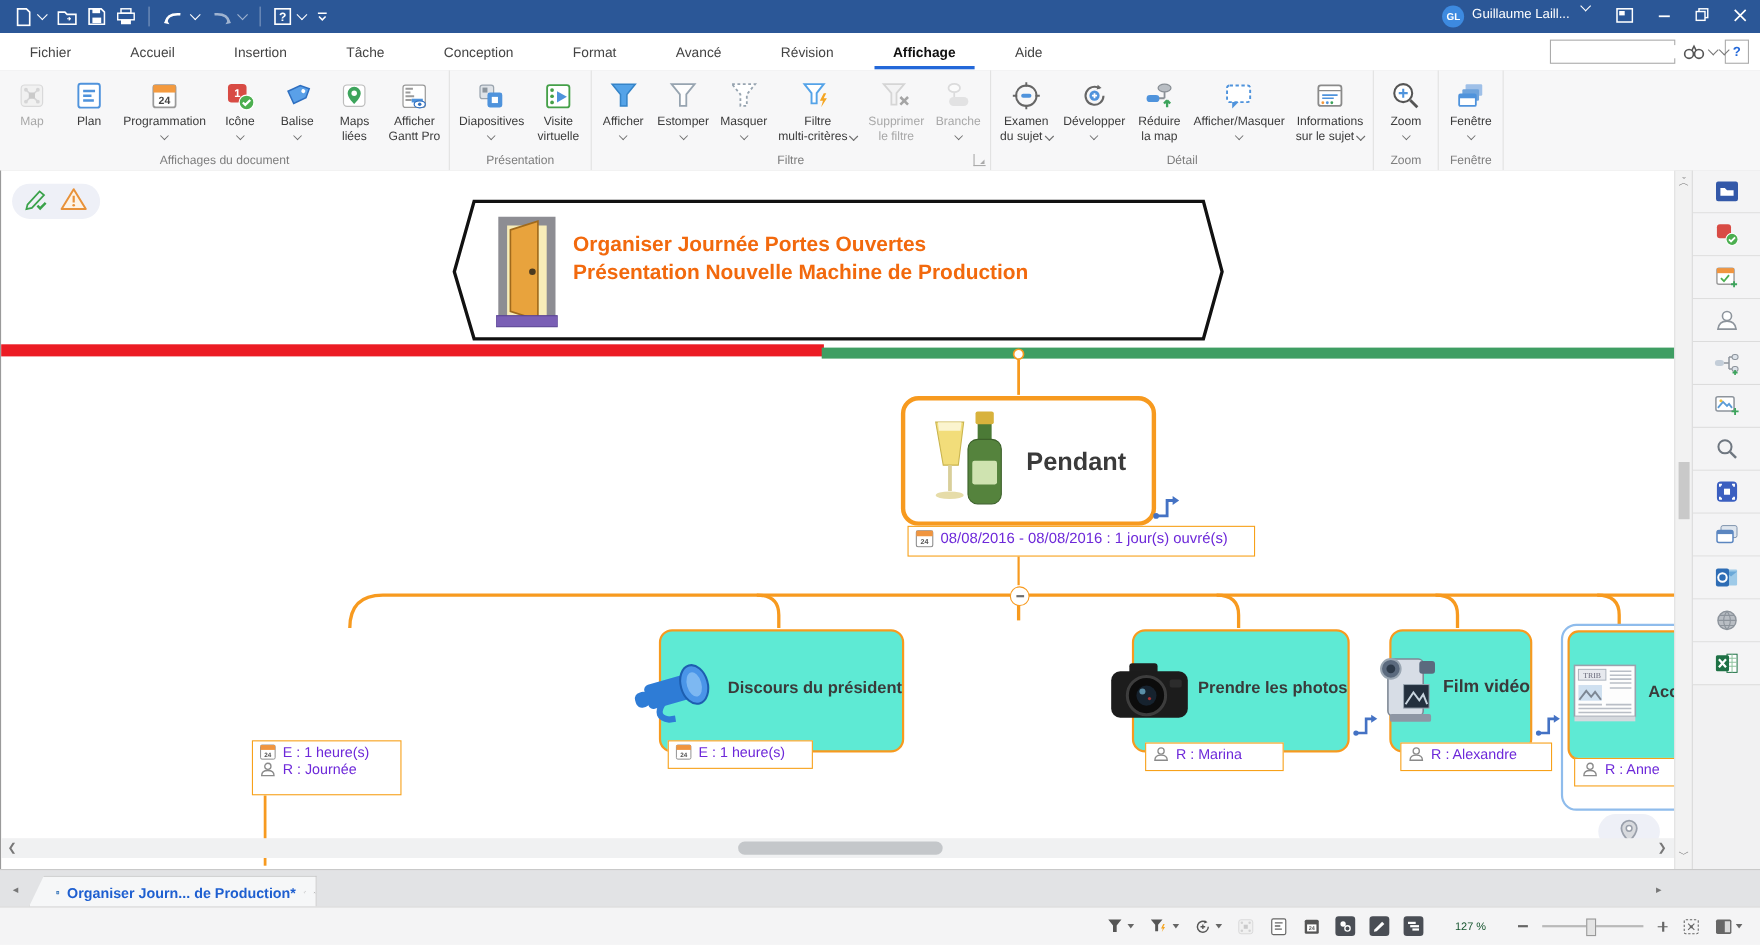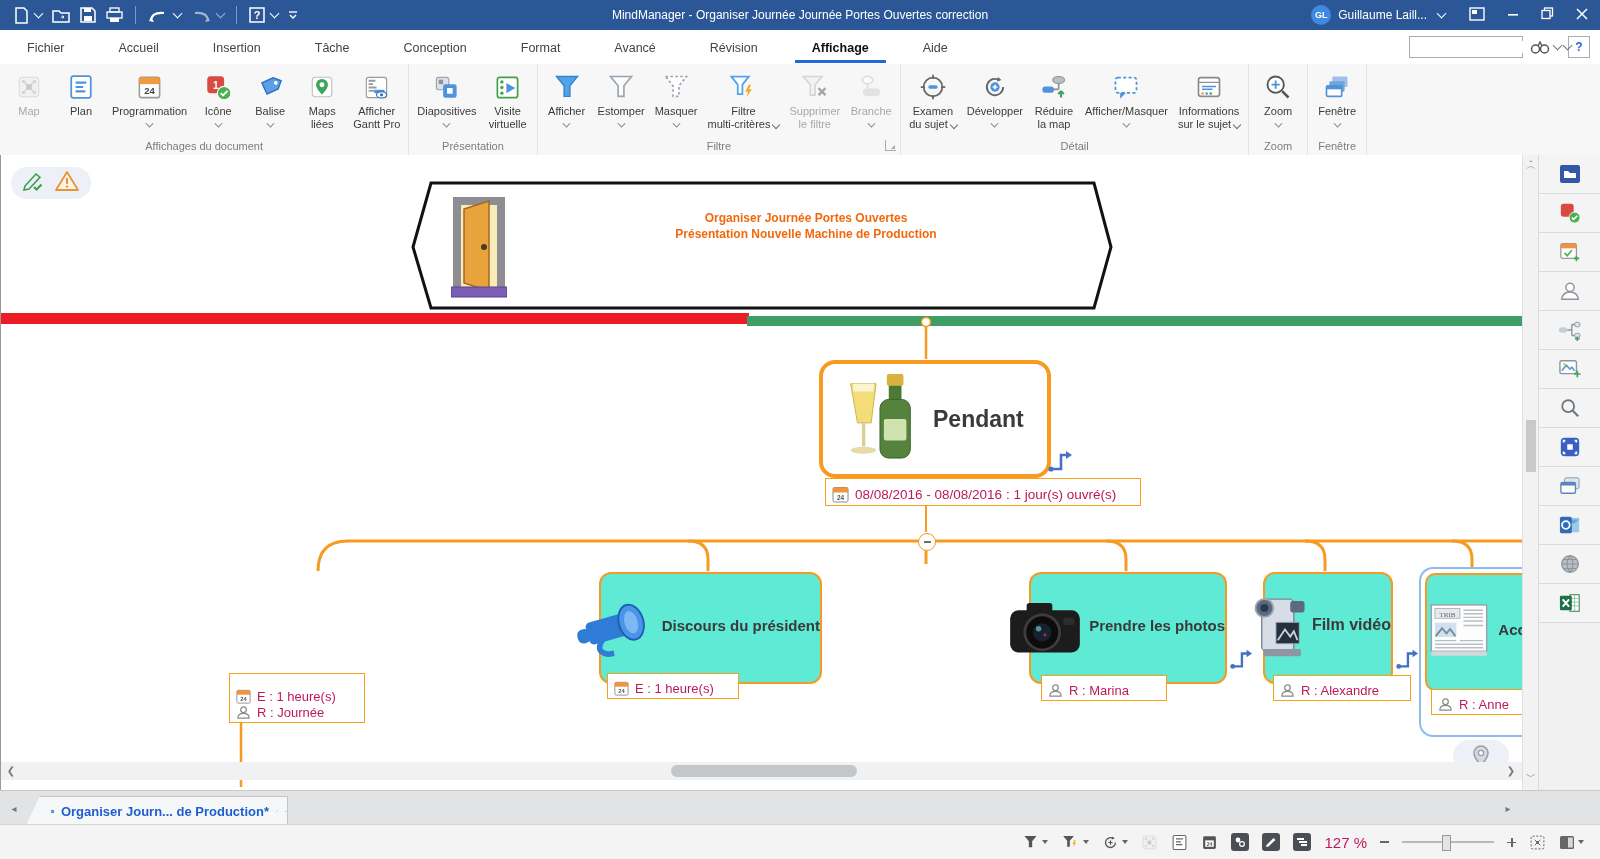--- a/index.html
+++ b/index.html
@@ -47,22 +47,22 @@
   .dlg{position:absolute;right:4px;bottom:4px;width:10px;height:10px;border-left:1px solid #8a8a8a;border-bottom:1px solid #8a8a8a;opacity:.7}
   .dlg::after{content:"";position:absolute;right:1px;bottom:1px;width:0;height:0;border-left:4px solid transparent;border-bottom:4px solid #8a8a8a}
   
   #canvas{position:absolute;top:155px;left:0;width:1522px;height:635px;background:#fff;overflow:hidden;border-left:1px solid #9a9a9a}
   .pill{background:#eef0f7;border-radius:16px;display:flex;align-items:center;justify-content:center;gap:8px}
   .topic-label{font-weight:bold;color:#3a3a3a}
   .node{position:absolute;background:#5eead4;border:2.5px solid #f79a1f;border-radius:12px;display:flex;flex-direction:row;
     align-items:center;justify-content:flex-end;padding-bottom:6px}
   .node .nicon{flex:1;display:flex;align-items:center;justify-content:center}
   .node .nlabel{font-size:15px;font-weight:bold;color:#3a3a3a;white-space:nowrap}
-  .detailbox{position:absolute;background:#fff;border:1.5px solid #f7a11a;padding:2px 8px 2px 6px;font-size:13px;color:#be185d;
-    display:flex;flex-direction:column;justify-content:flex-end;gap:1px}
+  .detailbox{position:absolute;background:#fff;border:1.5px solid #f7a11a;padding:2px 8px 2px 6px;font-size:13px;color:#6d28d9;
+    display:flex;flex-direction:column;justify-content:flex-start;gap:1px}
   .drow{display:flex;align-items:center;gap:6px;white-space:nowrap}
   .collapse{position:absolute;width:16px;height:16px;border:1.5px solid #f79a1f;border-radius:50%;background:#fff;
     display:flex;align-items:center;justify-content:center}
   .collapse::after{content:"";width:7px;height:1.5px;background:#6d6d6d}
   
   #vscroll{position:absolute;top:155px;left:1522px;width:16px;height:635px;background:#f2f2f2;border-left:1px solid #e0e0e0}
   .vthumb{position:absolute;left:3px;width:10px;background:#c9c9c9;border-radius:0}
   .scrollarrow{color:#777;font-size:10px;position:absolute;width:16px;text-align:center}
   #hscroll{position:absolute;left:0;top:607px;width:1522px;height:18px;background:#f0f1f2}
   .hthumb{position:absolute;top:3px;height:12px;background:#c4c7ca;border-radius:6px}
@@ -70,21 +70,21 @@
   .sbbtn{width:61px;height:38px;border-bottom:1px solid #dcdcdc;display:flex;align-items:center;justify-content:center;background:#f4f4f5}
   
   #tabbar{position:absolute;top:790px;left:0;width:1600px;height:34px;background:#e2e3e5;border-top:1px solid #c9c9c9}
   .doctab{position:absolute;left:26px;top:5px;width:262px;height:29px;background:#f6f7f8;border:1px solid #c4c4c4;border-bottom:0;
     clip-path:polygon(14px 0,100% 0,100% 100%,0 100%);display:flex;align-items:center;gap:7px;padding-left:24px;box-sizing:border-box}
   .doctab .tlabel{color:#1e5fd0;font-weight:bold;font-size:13px;white-space:nowrap}
   #statusbar{position:absolute;top:824px;left:0;width:1600px;height:35px;background:#f4f4f5;border-top:1px solid #d6d6d6;
     display:flex;align-items:center;justify-content:flex-end;gap:13px;padding-right:16px;box-sizing:border-box;color:#555}
   .sico{display:flex;align-items:center;gap:3px}
   .ddtri{width:0;height:0;border-left:3.5px solid transparent;border-right:3.5px solid transparent;border-top:4px solid #666}
-  .zoomtxt{font-size:15px;color:#be185d;margin:0 0}
+  .zoomtxt{font-size:10px;color:#14532d;margin:0 16px}
   .slidertrack{width:92px;height:2px;background:#b9b9b9;position:relative}
   .sliderthumb{position:absolute;left:44%;top:-6px;width:7px;height:14px;background:#e4e4e4;border:1px solid #999}
   .darksq{width:18px;height:18px;border-radius:3px;background:#4a4e55;display:flex;align-items:center;justify-content:center}
   .minus-g{width:9px;height:1.5px;background:#666}
   .plus-g{position:relative;width:9px;height:9px}
   .plus-g::before{content:"";position:absolute;left:0;top:4px;width:9px;height:1.5px;background:#666}
   .plus-g::after{content:"";position:absolute;left:4px;top:0;width:1.5px;height:9px;background:#666}
 </style>
 </head>
 <body>
@@ -140,23 +140,22 @@
         </svg>
       <span class="chev"></span>
     </span>
     <span class="qicon">
       <svg width="10" height="12" viewBox="0 0 10 12">
           <path d="M1 3 h8" stroke="#fff" stroke-width="1.4"></path>
           <path d="M2 6 l3 3 3 -3" fill="none" stroke="#fff" stroke-width="1.4"></path>
         </svg>
     </span>
   </div>
-  <div class="wtitle">MindManager - Organiser Journée Journée Portes Ouvertes correction</div>
   <div class="tb-right">
-    <span style="display:flex;align-items:center;gap:7px">
+    <span style="display:flex;align-items:flex-start;gap:7px">
       <span class="avatar">GL</span>
       <span>Guillaume Laill...</span>
       <span class="chev"></span>
     </span>
     <div class="winctl">
       <span>
         <svg width="16" height="14" viewBox="0 0 16 14">
             <rect x="1" y="1" width="14" height="12" fill="none" stroke="#fff" stroke-width="1.4"></rect>
             <rect x="3" y="3" width="5" height="4" fill="#fff"></rect>
           </svg>
@@ -522,21 +521,21 @@
   </svg>
   <div class="abs" style="left:450px;top:40px;width:56px;height:104px">
     <svg width="56" height="104" viewBox="0 0 56 104">
       <rect x="6" y="4" width="44" height="92" fill="#f7ecb8"></rect>
       <path d="M2 100 V2 H54 V100 H46 V10 H10 V100 Z" fill="#8d8d93"></path>
       <polygon points="13,14 38,6 38,96 13,88" fill="#e8a33d" stroke="#a06a1c" stroke-width="1.5"></polygon>
       <circle cx="33" cy="52" r="3" fill="#4a3a20"></circle>
       <rect x="0" y="92" width="56" height="10" fill="#7a5fb5" stroke="#5a4394"></rect>
     </svg>
   </div>
-  <div class="abs" style="left:520px;top:55px;width:570px;text-align:center;color:#f2690d;font-weight:bold;font-size:12px;line-height:1.35">
+  <div class="abs" style="left:520px;top:55px;width:570px;text-align:left;color:#f2690d;font-weight:bold;font-size:19px;line-height:1.35">
     <div>Organiser Journée Portes Ouvertes</div>
     <div>Présentation Nouvelle Machine de Production</div>
   </div>
 
   <svg class="abs" style="left:0;top:0" width="1522" height="635">
     <g stroke="#f79a1f" fill="none">
       <path d="M925 172 V204" stroke-width="2.5"></path>
       <path d="M925 350 V377" stroke-width="2"></path>
       <path d="M317 416 Q317 386 347 386 H1522" stroke-width="3"></path>
       <path d="M687 386 Q707 386 707 404 V416" stroke-width="3"></path>

